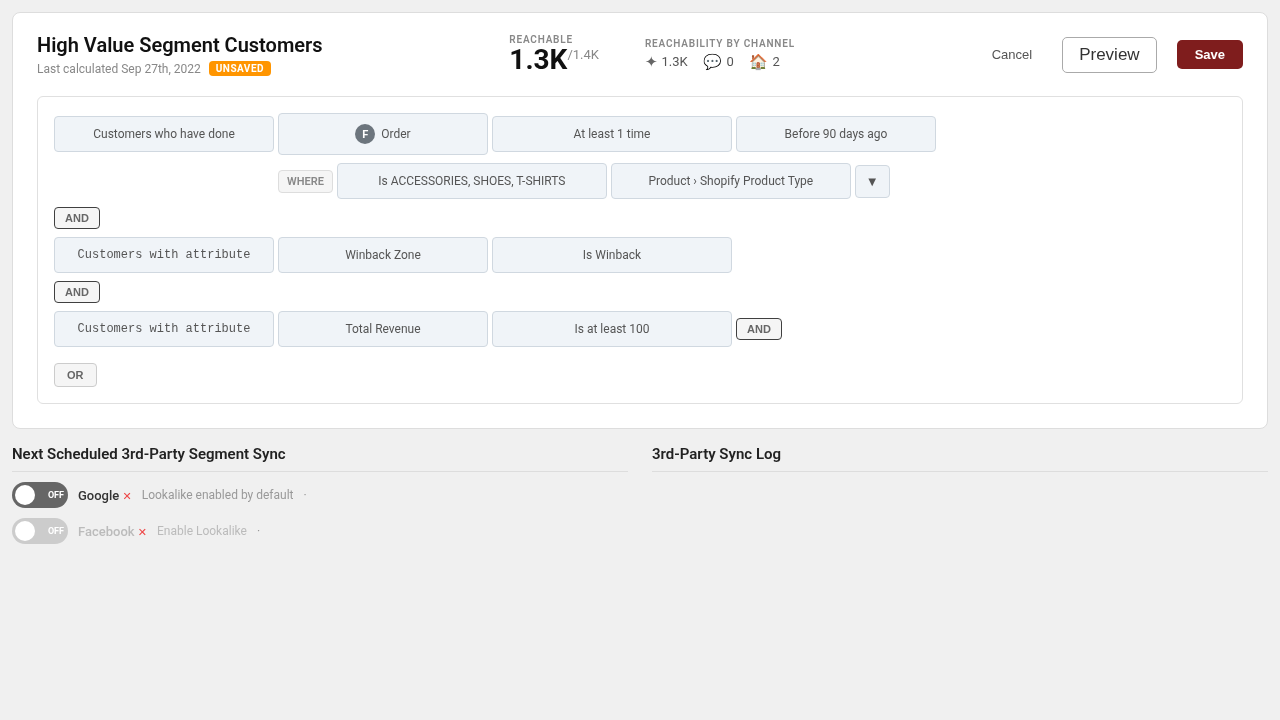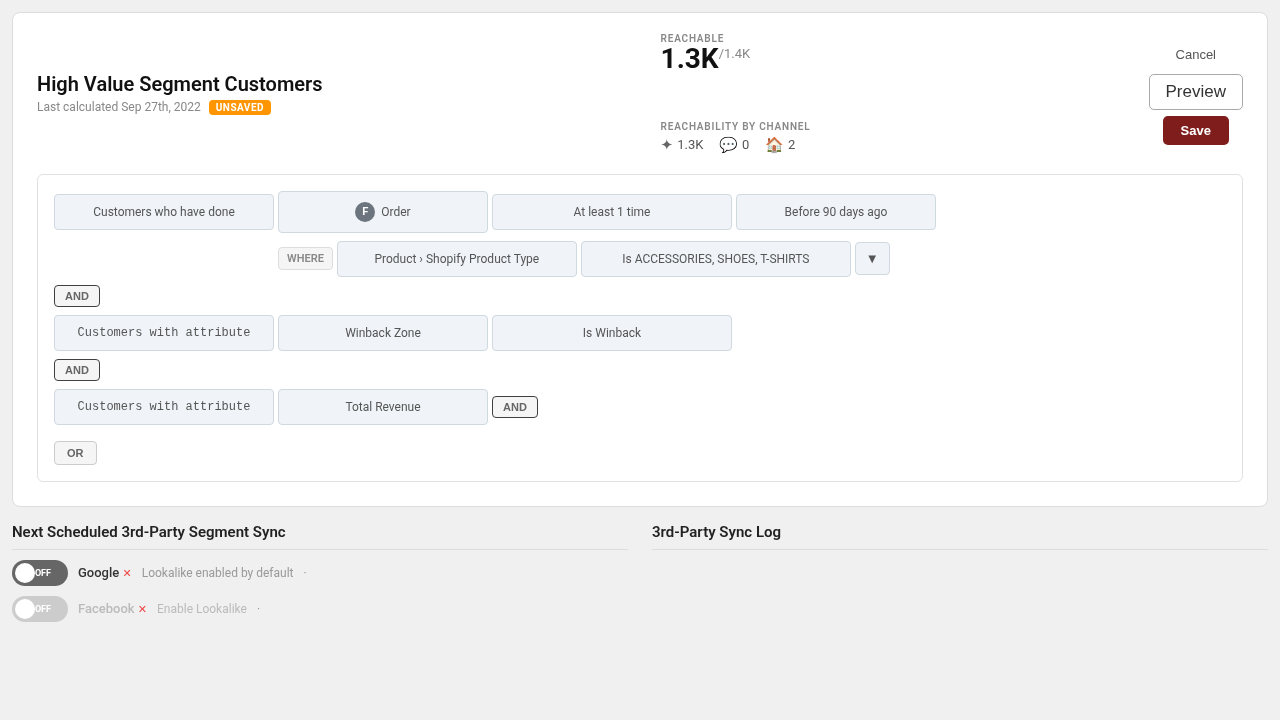--- a/index.html
+++ b/index.html
@@ -47,23 +47,22 @@
       background: #ff9500;
       color: #fff;
       font-size: 10px;
       font-weight: 700;
       padding: 2px 7px;
       border-radius: 4px;
       letter-spacing: 0.5px;
     }
     .metrics-section {
       display: flex;
-      align-items: flex-start;
+      align-items: center;
       gap: 46px;
-      flex-direction: column;
     }
     .metric-group {}
     .metric-label {
       font-size: 10px;
       color: #888;
       letter-spacing: 0.8px;
       text-transform: uppercase;
       font-weight: 600;
     }
     .metric-value {
@@ -91,22 +90,21 @@
       font-size: 13px;
       color: #555;
     }
     .channel-icon {
       font-size: 15px;
       color: #666;
     }
     .header-actions {
       display: flex;
       align-items: center;
-      gap: 6px;
-      flex-direction: column;
+      gap: 20px;
     }
     .btn-cancel {
       background: transparent;
       border: none;
       color: #555;
       cursor: pointer;
       font-size: 13px;
       padding: 6px 10px;
     }
     .btn-preview {
@@ -263,21 +261,21 @@
       align-items: center;
     }
     .toggle-switch.off {
       background: #666;
     }
     .toggle-off-label {
       color: #fff;
       font-size: 9px;
       font-weight: 700;
       position: absolute;
-      right: 17px;
+      right: 4px;
     }
     .toggle-knob {
       width: 20px;
       height: 20px;
       background: #fff;
       border-radius: 50%;
       position: absolute;
       left: 3px;
     }
     .toggle-disabled {
@@ -362,22 +360,22 @@
         <div class="condition-cell cell-event">
           <span class="f-badge">F</span>
           <span>Order</span>
         </div>
         <div class="condition-cell cell-freq">At least 1 time</div>
         <div class="condition-cell cell-time">Before 90 days ago</div>
       </div>
 
       <div class="where-row">
         <span class="where-label">WHERE</span>
+        <div class="condition-cell cell-where-val">Is ACCESSORIES, SHOES, T-SHIRTS</div>
         <div class="condition-cell cell-where-attr">Product › Shopify Product Type</div>
-        <div class="condition-cell cell-where-val">Is ACCESSORIES, SHOES, T-SHIRTS</div>
         <button class="filter-btn">
           <span>▼</span>
         </button>
       </div>
 
       <div class="and-connector">
         <button class="and-btn">AND</button>
       </div>
 
       <div class="condition-row">
@@ -386,20 +384,21 @@
         <div class="condition-cell cell-attr-val">Is Winback</div>
       </div>
 
       <div class="and-connector">
         <button class="and-btn">AND</button>
       </div>
 
       <div class="condition-row">
         <div class="condition-cell cell-attr">Customers with attribute</div>
         <div class="condition-cell cell-attr-name">Total Revenue</div>
+        <div class="condition-cell cell-attr-val">Is at least 100</div>
         <button class="and-btn">AND</button>
       </div>
 
       <div class="or-section">
         <button class="or-btn">OR</button>
       </div>
 
     </div>
 
   </div>

